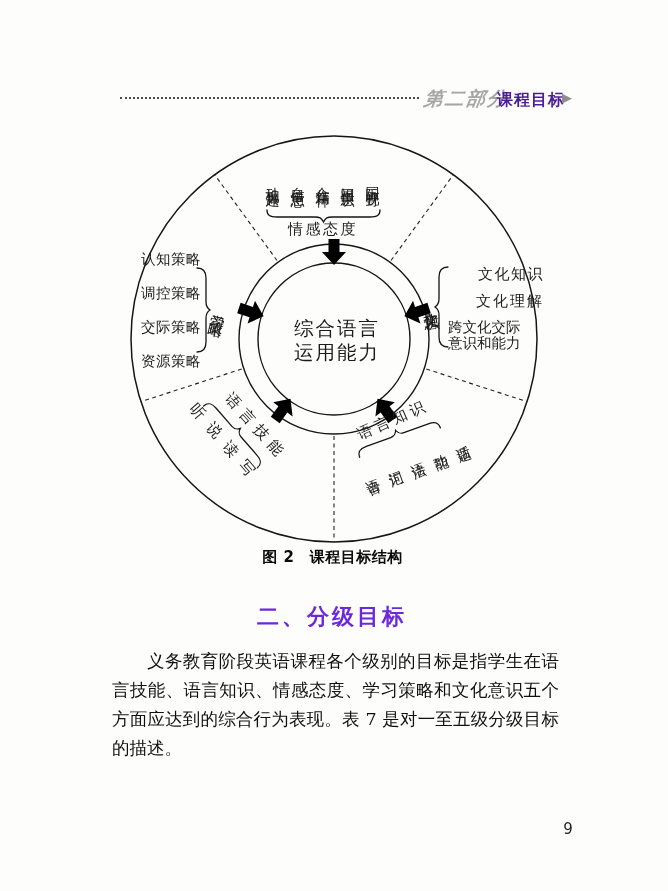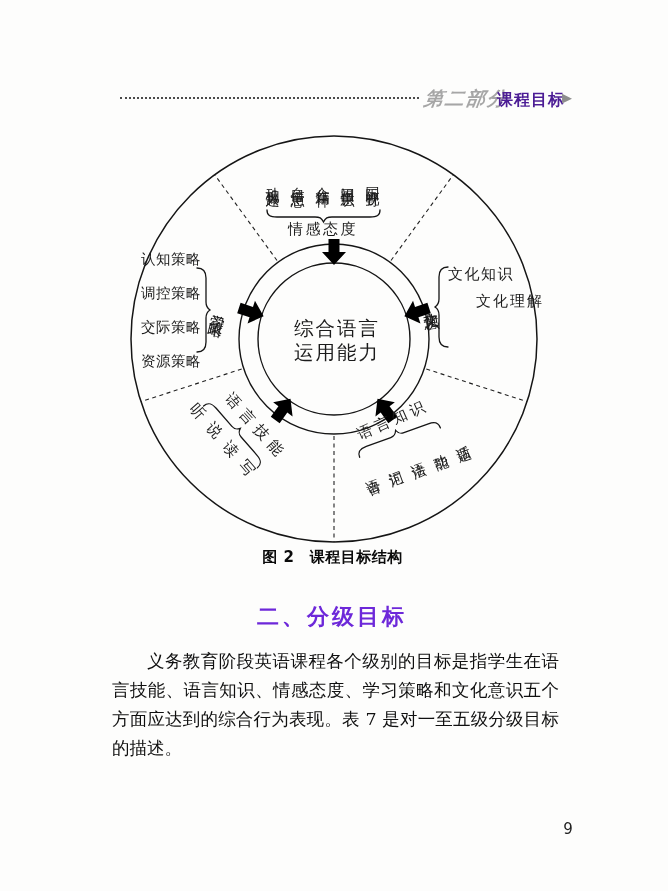--- a/index.html
+++ b/index.html
@@ -63,21 +63,21 @@
   .strat-cat {
     left:103px; top:179px; font-size:15px; letter-spacing:3px;
     transform:translate(-50%,-50%) rotate(14deg);
   }
 
   .cult-cat {
     left:311px; top:172px; font-size:15px; letter-spacing:1px;
     transform:translate(-50%,-50%) rotate(-8deg);
   }
   .cult-items { left:331px; top:135px; width:96px; }
-  .cult-item-a { font-size:15px; letter-spacing:1.5px; margin-bottom:8px; }
+  .cult-item-a { font-size:15px; letter-spacing:1.5px; margin-bottom:8px;text-align:right; }
   .cult-item-b { font-size:15px; letter-spacing:2px; margin-bottom:9px;margin-left:28px; }
   .cult-item-c { font-size:14.5px; letter-spacing:0px; line-height:15.5px;
                  width:78px; white-space:normal; }
 
   .skills-cat {
     left:139px; top:297px; font-size:15px; letter-spacing:6px;
     transform:translate(-50%,-50%) rotate(48deg);
   }
   .skills-items {
     left:105px; top:310px; display:flex; gap:10px; font-size:15px;
@@ -174,20 +174,21 @@
     <div>调控策略</div>
     <div>交际策略</div>
     <div>资源策略</div>
   </div>
   <div class="lbl v strat-cat">学习策略</div>
 
   <div class="lbl v cult-cat">文化意识</div>
   <div class="lbl cult-items">
     <div class="cult-item-a">文化知识</div>
     <div class="cult-item-b">文化理解</div>
+    <div class="cult-item-c">跨文化交际意识和能力</div>
   </div>
 
   <div class="lbl skills-cat">语言技能</div>
   <div class="lbl skills-items">
     <span>听</span>
     <span>说</span>
     <span>读</span>
     <span>写</span>
   </div>
 

